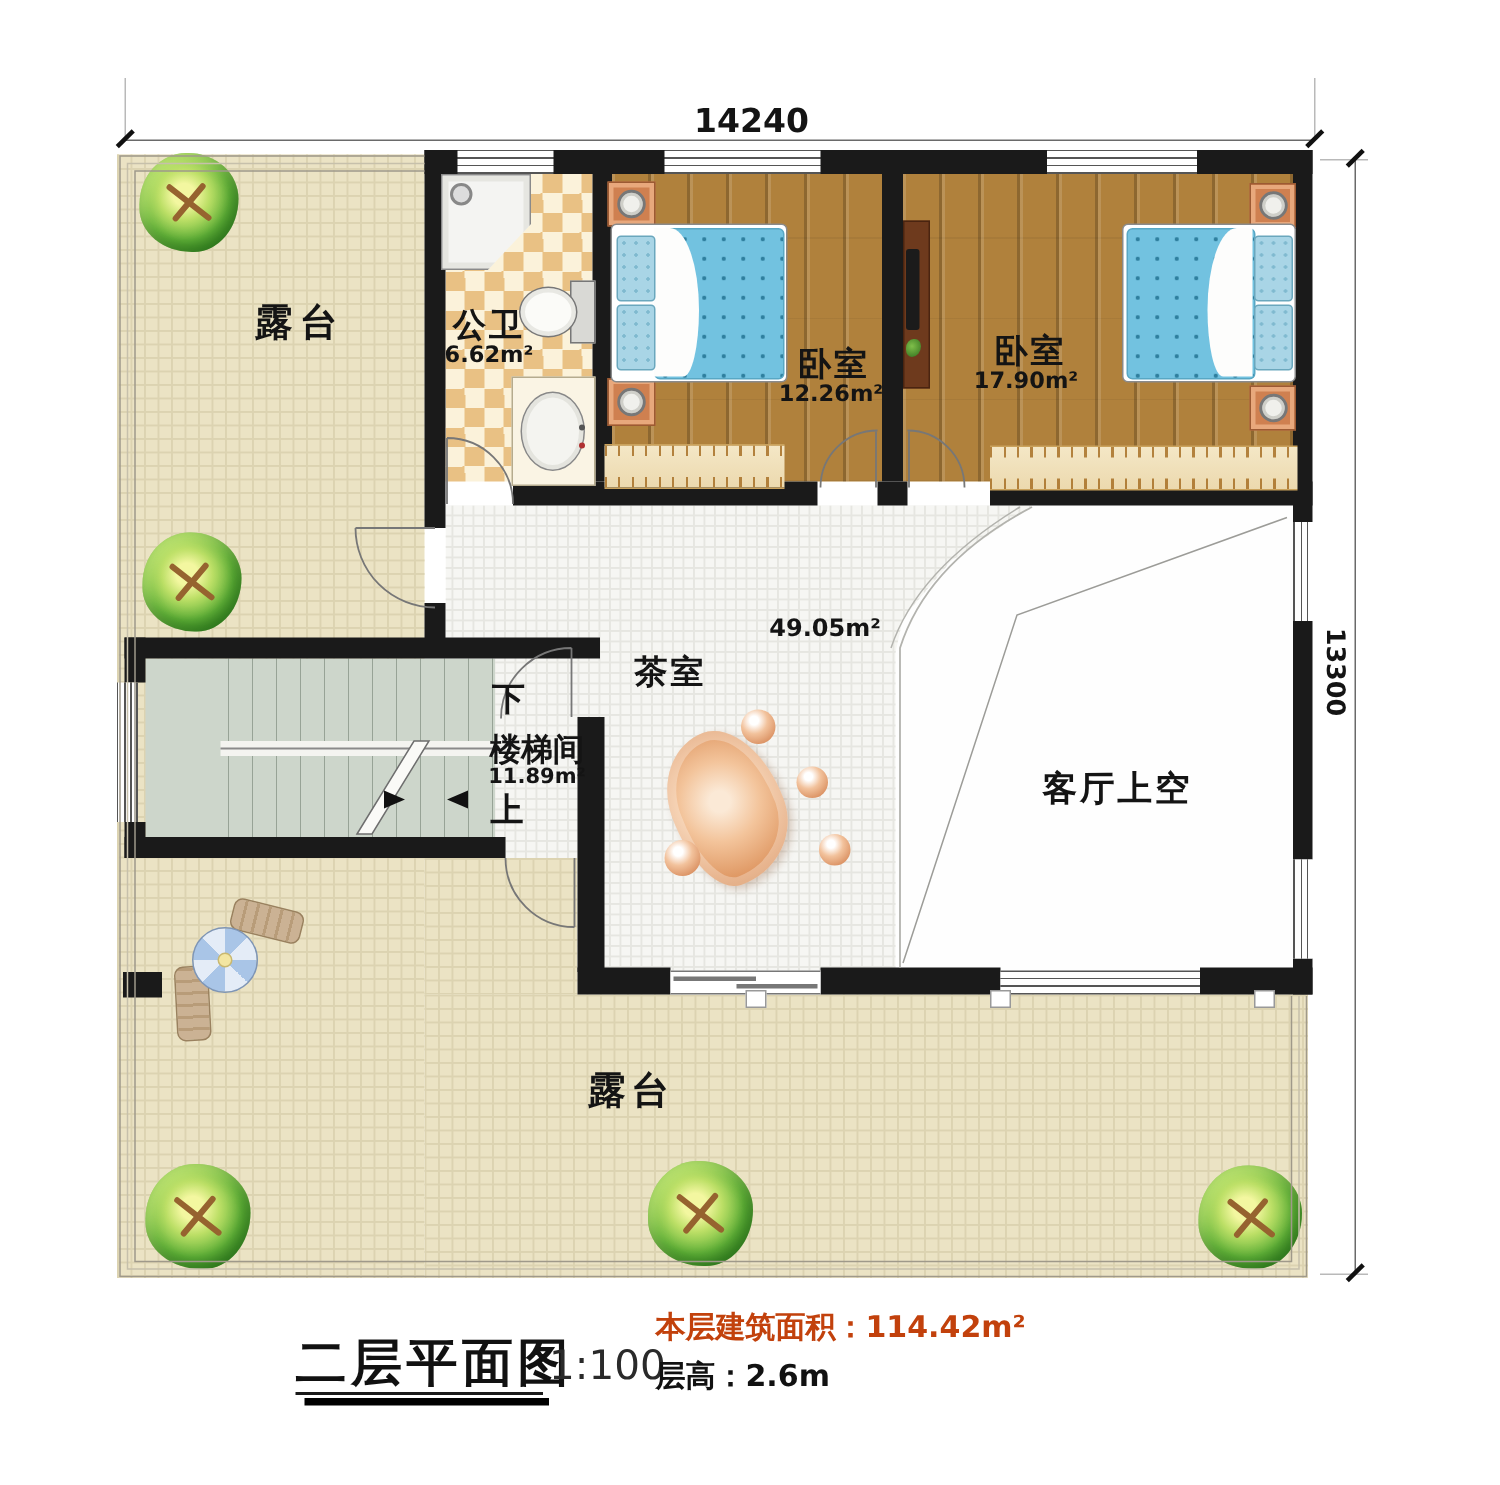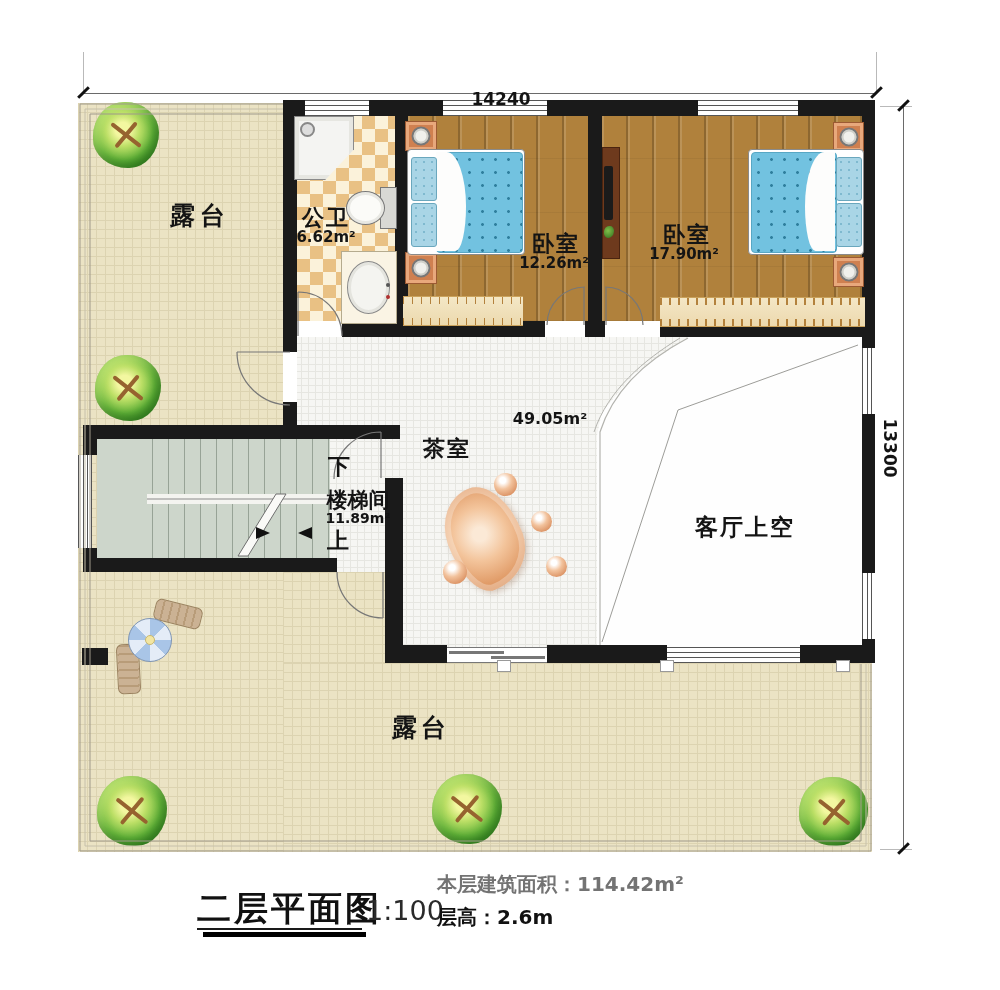--- a/index.html
+++ b/index.html
@@ -200,21 +200,21 @@
   <div class="dimline" style="left:83px;top:93px;width:794px;height:1px;"></div>
   <div class="extline" style="left:83px;top:52px;width:1px;height:40px;"></div>
   <div class="extline" style="left:876px;top:52px;width:1px;height:40px;"></div>
   <div class="tick" style="left:76px;top:91px;"></div>
   <div class="tick" style="left:869px;top:91px;"></div>
   <div class="dimline" style="left:903px;top:107px;width:1px;height:742px;"></div>
   <div class="extline" style="left:880px;top:106px;width:32px;height:1px;"></div>
   <div class="extline" style="left:880px;top:849px;width:32px;height:1px;"></div>
   <div class="tick" style="left:896px;top:104px;"></div>
   <div class="tick" style="left:896px;top:847px;"></div>
-  <div class="lbl" style="left:501px;top:82px;font-size:17px;margin-top:17px;">14240</div>
+  <div class="lbl" style="left:501px;top:82px;font-size:22px;">14240</div>
   <div class="lbl" style="left:889px;top:448px;font-size:17px;transform:translate(-50%,-50%) rotate(90deg);">13300</div>
 
   <div class="lbl" style="left:200px;top:215px;font-size:25px;letter-spacing:5px;">露台</div>
   <div class="lbl" style="left:326px;top:218px;font-size:22px;letter-spacing:2px;">公卫</div>
   <div class="lbl" style="left:326px;top:237px;font-size:15px;">6.62m²</div>
   <div class="lbl" style="left:556px;top:244px;font-size:22px;letter-spacing:2px;">卧室</div>
   <div class="lbl" style="left:554px;top:263px;font-size:15px;">12.26m²</div>
   <div class="lbl" style="left:687px;top:235px;font-size:22px;letter-spacing:2px;">卧室</div>
   <div class="lbl" style="left:684px;top:254px;font-size:15px;">17.90m²</div>
   <div class="lbl" style="left:550px;top:419px;font-size:16px;">49.05m²</div>
@@ -223,16 +223,16 @@
   <div class="lbl" style="left:358px;top:500px;font-size:21px;">楼梯间</div>
   <div class="lbl" style="left:358px;top:518px;font-size:14px;">11.89m²</div>
   <div class="lbl" style="left:338px;top:541px;font-size:22px;">上</div>
   <div class="lbl" style="left:745px;top:527px;font-size:23px;letter-spacing:2px;">客厅上空</div>
   <div class="lbl" style="left:421px;top:727px;font-size:25px;letter-spacing:4px;">露台</div>
 
   <div class="abs" style="left:197px;top:886px;font-size:34px;font-weight:bold;letter-spacing:3px;color:#111;">二层平面图</div>
   <div class="abs" style="left:197px;top:928px;width:165px;height:2px;background:#1a1a1a;"></div>
   <div class="abs" style="left:203px;top:932px;width:163px;height:5px;background:#000;"></div>
   <div class="abs" style="left:366px;top:895px;font-size:27px;color:#2a2a2a;">1:100</div>
-  <div class="abs" style="left:437px;top:871px;font-size:20px;font-weight:600;color:#737373;">本层建筑面积：114.42m²</div>
+  <div class="abs" style="left:437px;top:871px;font-size:20px;font-weight:600;color:#c2410c;">本层建筑面积：114.42m²</div>
   <div class="abs" style="left:437px;top:904px;font-size:20px;font-weight:600;color:#111;">层高：2.6m</div>
 
 </div>
 
 </body></html>

